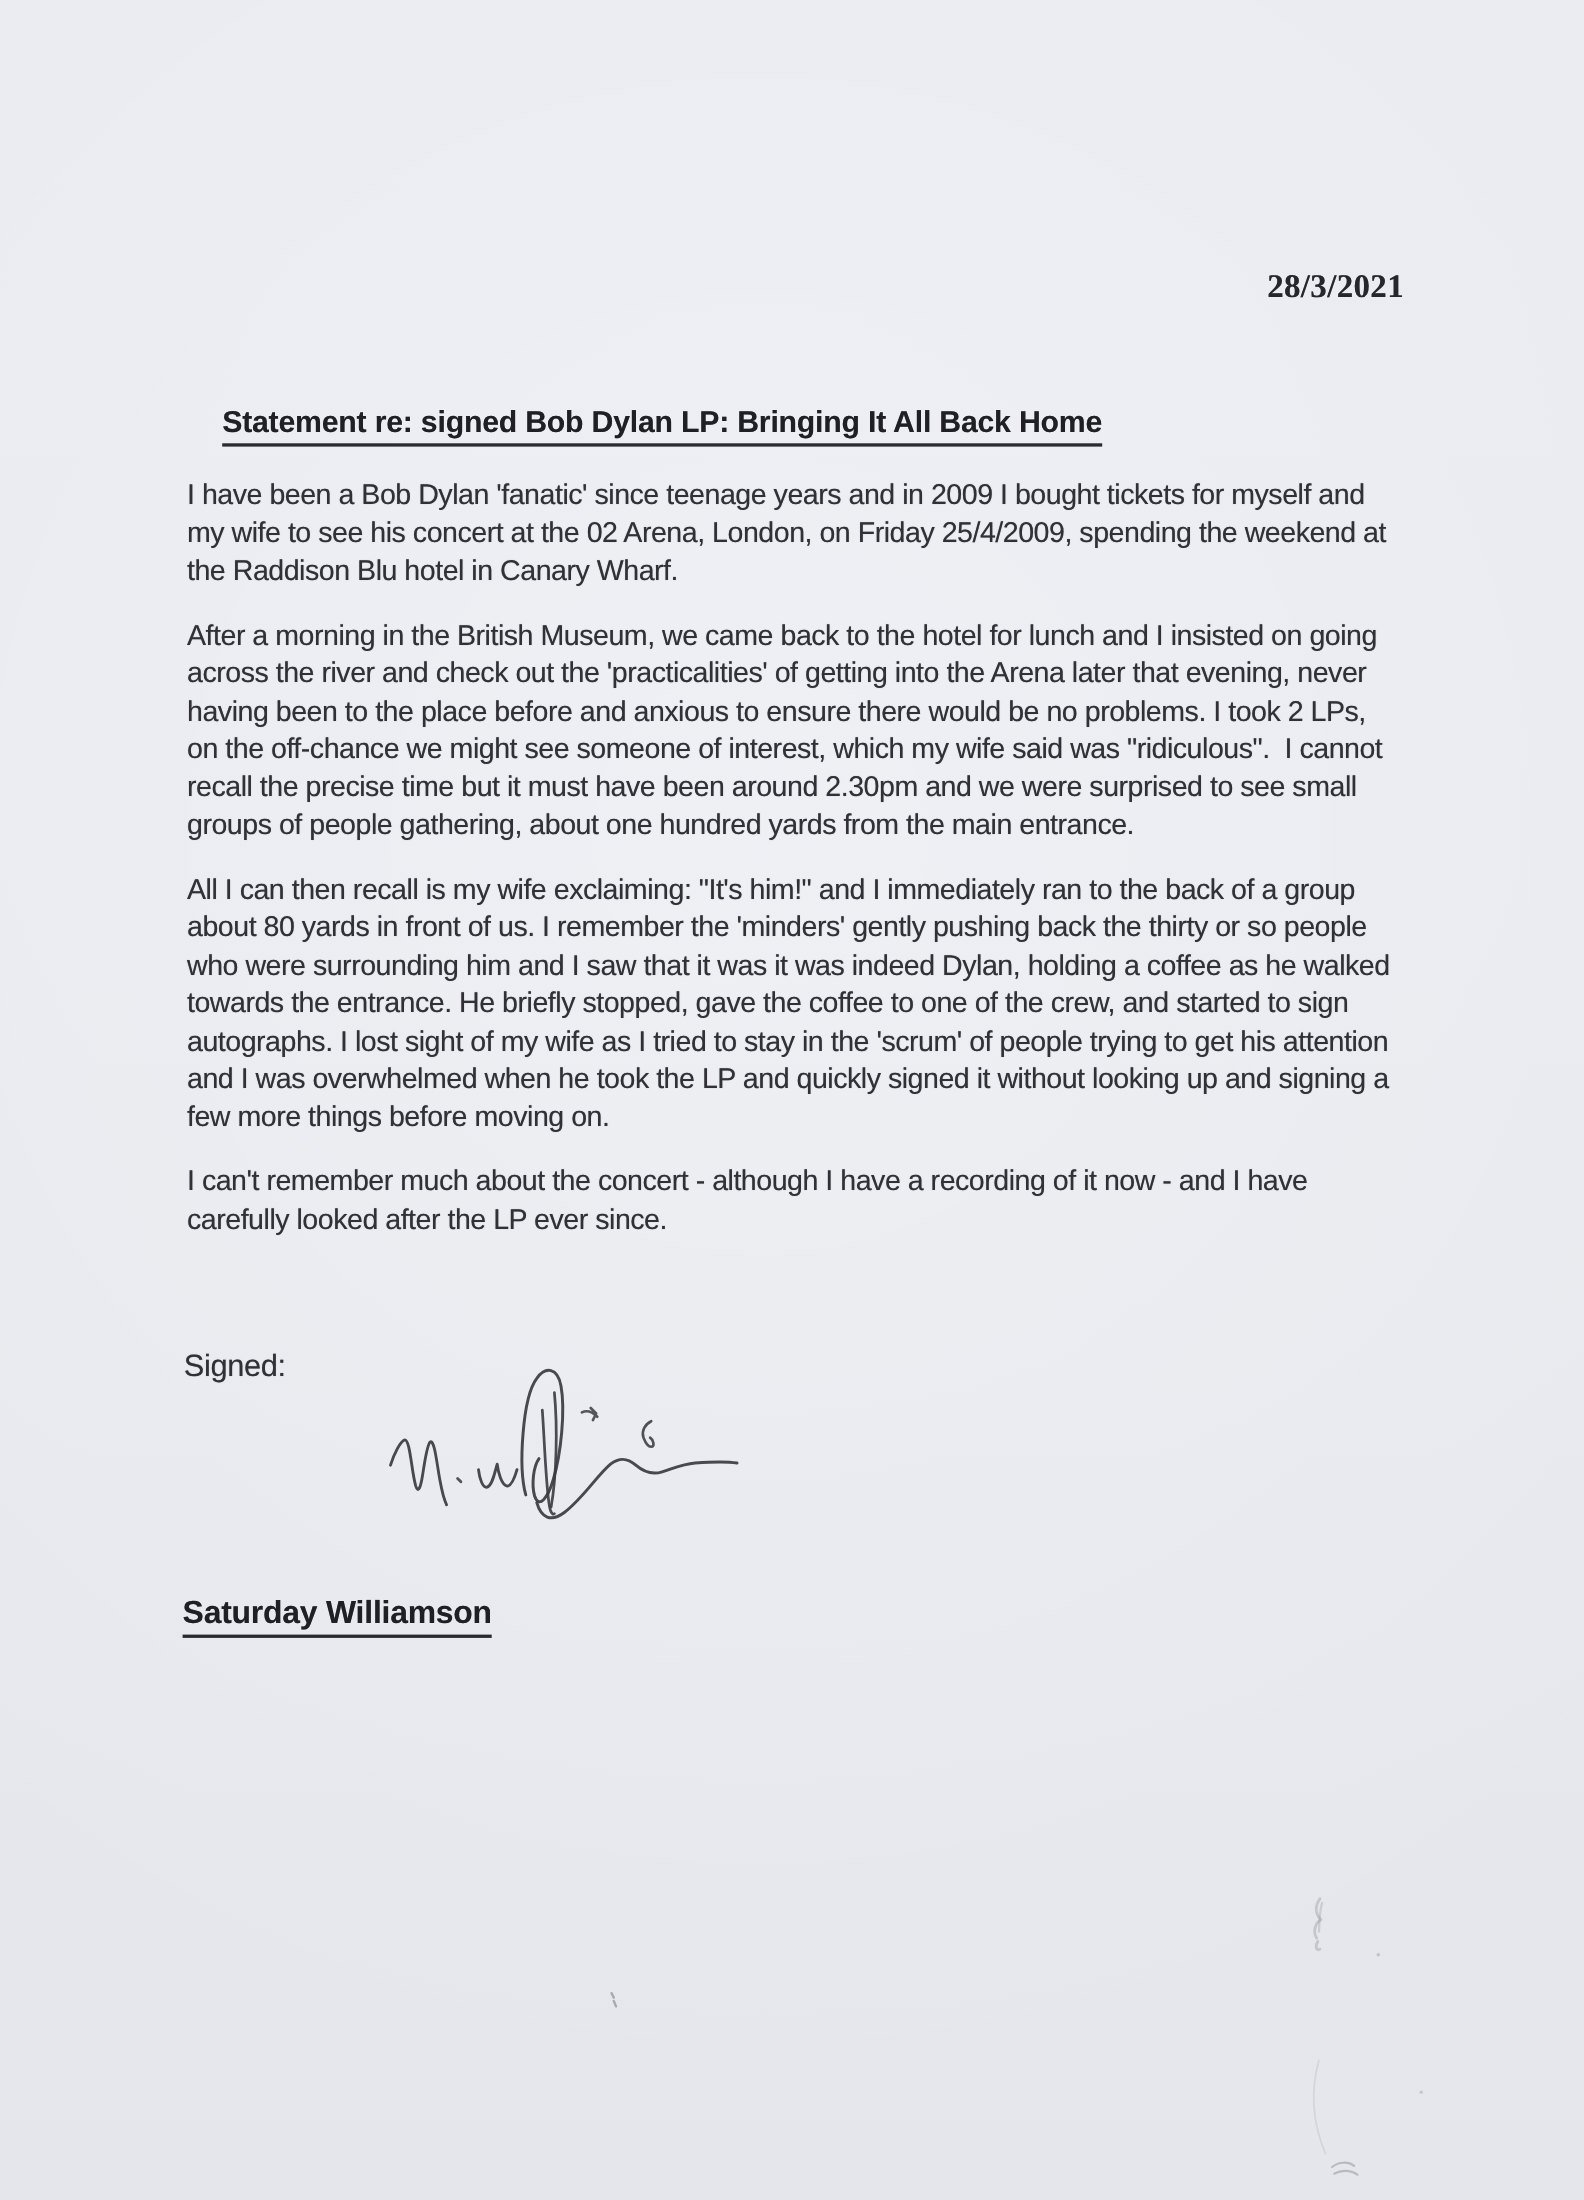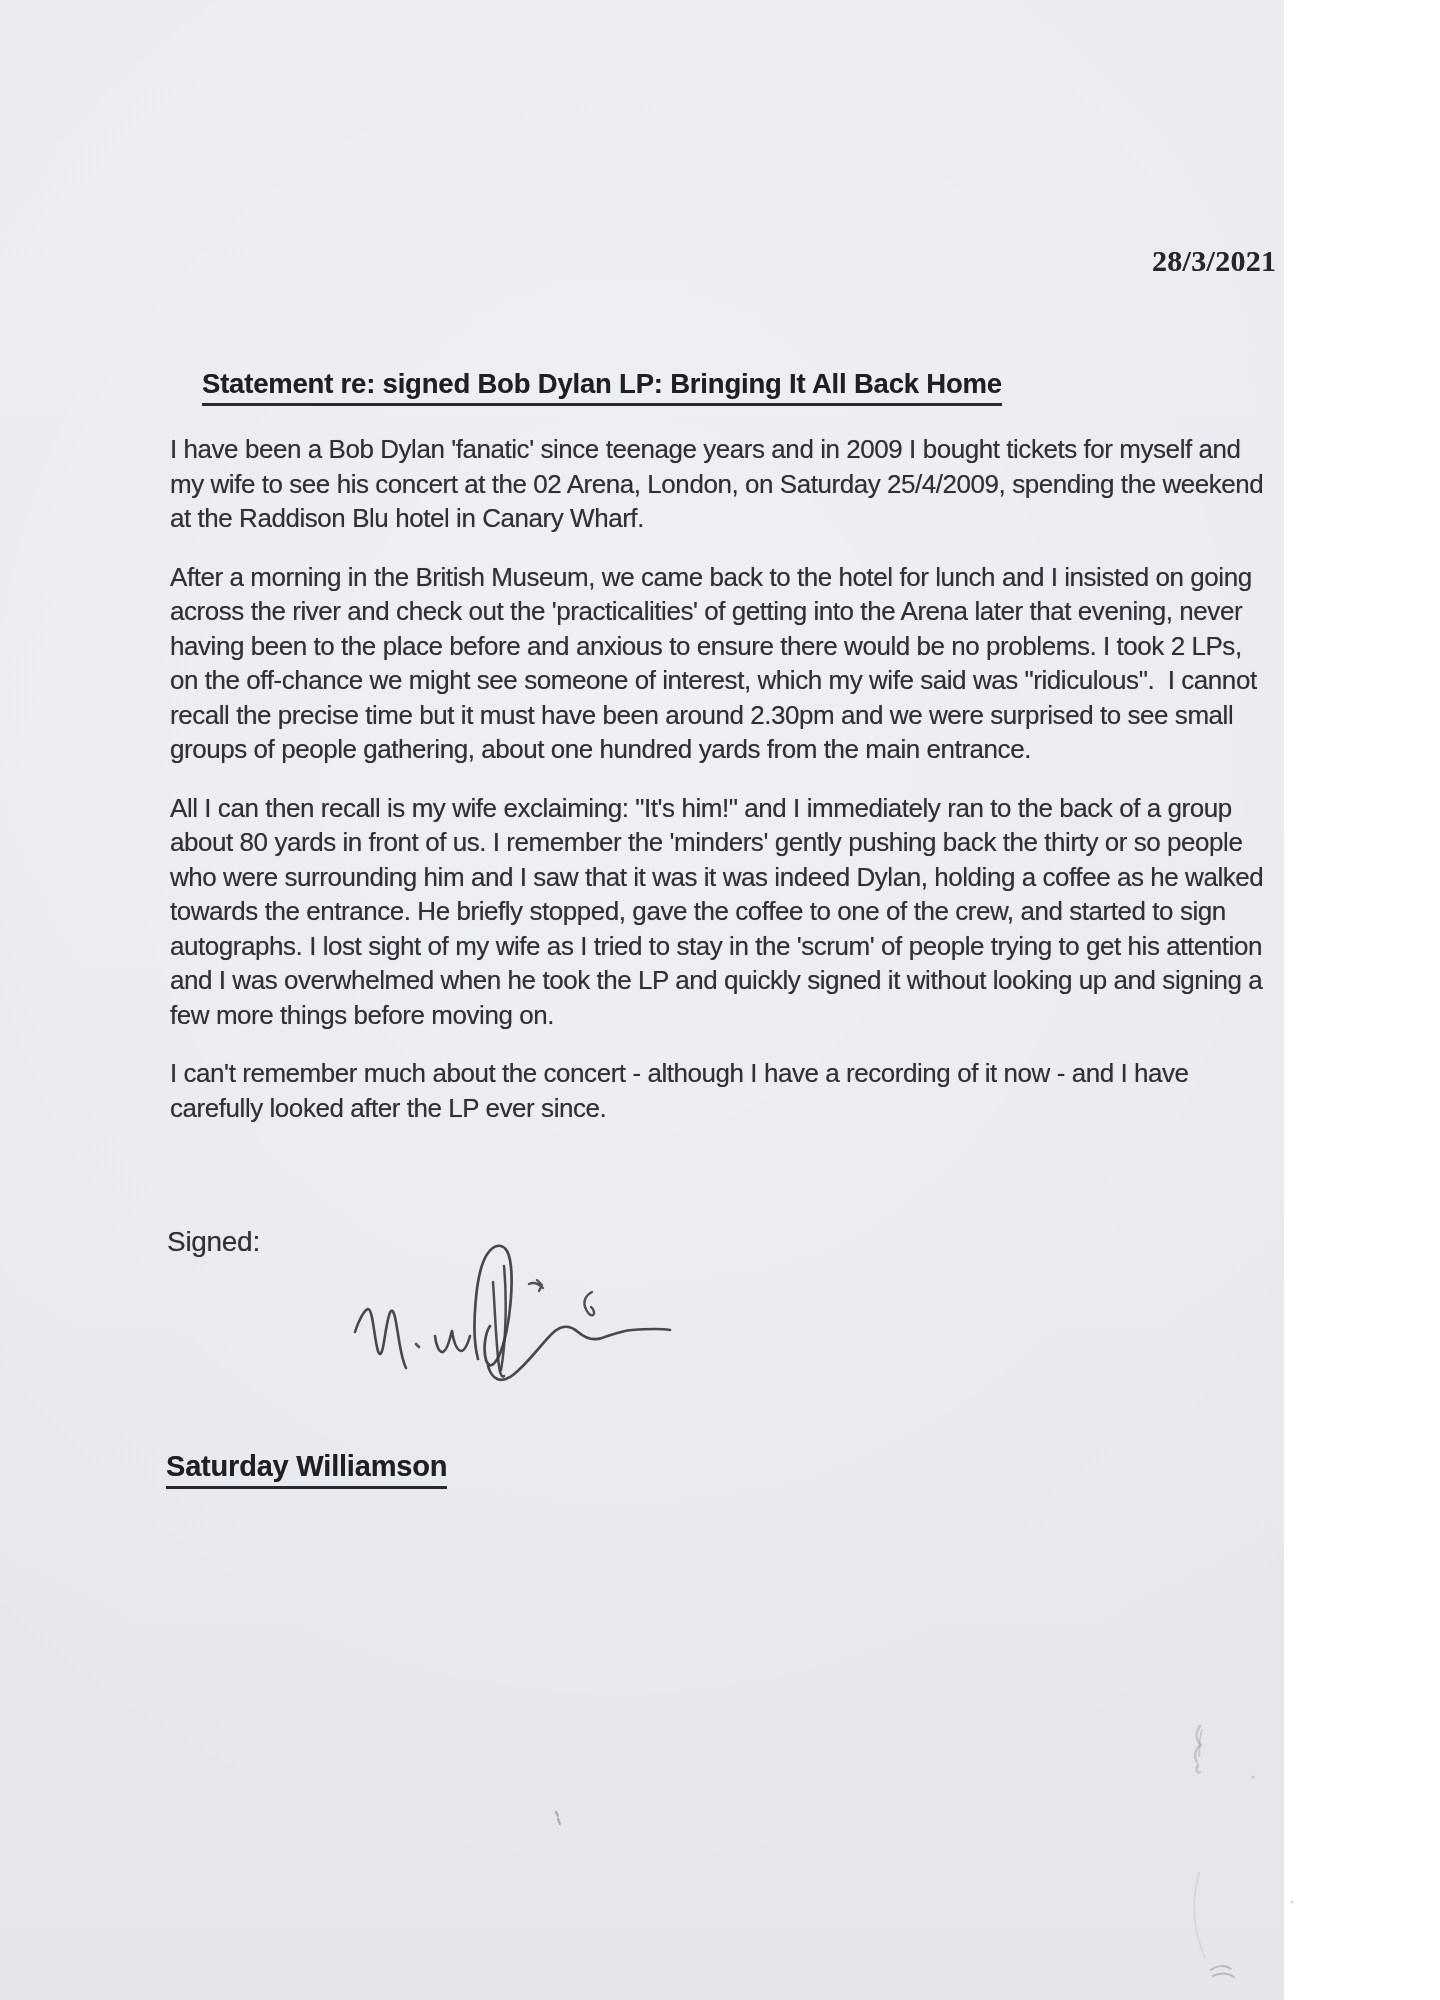--- a/index.html
+++ b/index.html
@@ -4,28 +4,27 @@
 <style>
   html, body {
     margin: 0;
     padding: 0;
     width: 1440px;
     height: 2000px;
     overflow: hidden;
   }
   .paper {
     position: relative;
-    width: 1252px;
+    width: 1440px;
     height: 2000px;
     background:
       radial-gradient(130% 95% at 48% 38%, rgba(255,255,255,0.30), rgba(255,255,255,0) 62%),
       linear-gradient(180deg, #e9ebf1 0%, #e7e9ee 55%, #e4e6ec 100%);
     font-family: "Liberation Sans", sans-serif;
     color: #303036;
-    padding-left: 32px;
   }
   .date {
     position: absolute;
     left: 1152px;
     top: 244px;
     font-family: "Liberation Serif", serif;
     font-weight: 700;
     font-size: 30px;
     color: #26262c;
     letter-spacing: 0.3px;
@@ -99,21 +98,21 @@
 </head>
 <body>
 
 <div class="paper">
 
   <div class="date">28/3/2021</div>
 
   <div class="title">Statement re: signed Bob Dylan LP: Bringing It All Back Home</div>
 
   <div class="body-text">
-      <p>I have been a Bob Dylan 'fanatic' since teenage years and in 2009 I bought tickets for myself and my wife to see his concert at the 02 Arena, London, on Saturday 25/4/2009, spending the weekend at the Raddison Blu hotel in Canary Wharf.</p>
+      <p>I have been a Bob Dylan 'fanatic' since teenage years and in 2009 I bought tickets for myself and my wife to see his concert at the 02 Arena, London, on Friday 25/4/2009, spending the weekend at the Raddison Blu hotel in Canary Wharf.</p>
       <p>After a morning in the British Museum, we came back to the hotel for lunch and I insisted on going across the river and check out the 'practicalities' of getting into the Arena later that evening, never having been to the place before and anxious to ensure there would be no problems. I took 2 LPs, on the off-chance we might see someone of interest, which my wife said was "ridiculous".  I cannot recall the precise time but it must have been around 2.30pm and we were surprised to see small groups of people gathering, about one hundred yards from the main entrance.</p>
       <p>All I can then recall is my wife exclaiming: "It's him!" and I immediately ran to the back of a group about 80 yards in front of us. I remember the 'minders' gently pushing back the thirty or so people who were surrounding him and I saw that it was it was indeed Dylan, holding a coffee as he walked towards the entrance. He briefly stopped, gave the coffee to one of the crew, and started to sign autographs. I lost sight of my wife as I tried to stay in the 'scrum' of people trying to get his attention and I was overwhelmed when he took the LP and quickly signed it without looking up and signing a few more things before moving on.</p>
       <p>I can't remember much about the concert - although I have a recording of it now - and I have carefully looked after the LP ever since.</p>
     </div>
 
   <div class="signed-label">Signed:</div>
 
   <svg class="signature-svg" viewBox="0 0 350 155" fill="none" stroke-linecap="round" stroke-linejoin="round">
 
     <path stroke-width="2.6" opacity="0.92" d="M 15 94 C 18 84 24 72 28 71 C 33 71 34 100 38 113 C 40 119 42 116 44 104 C 46 92 48 76 51 73 C 55 70 57 92 60 108 C 62 119 64 126 66 130" stroke="#3a3a41"></path>

